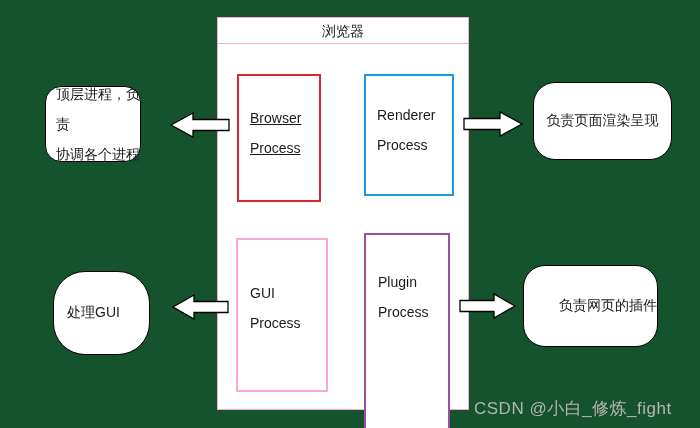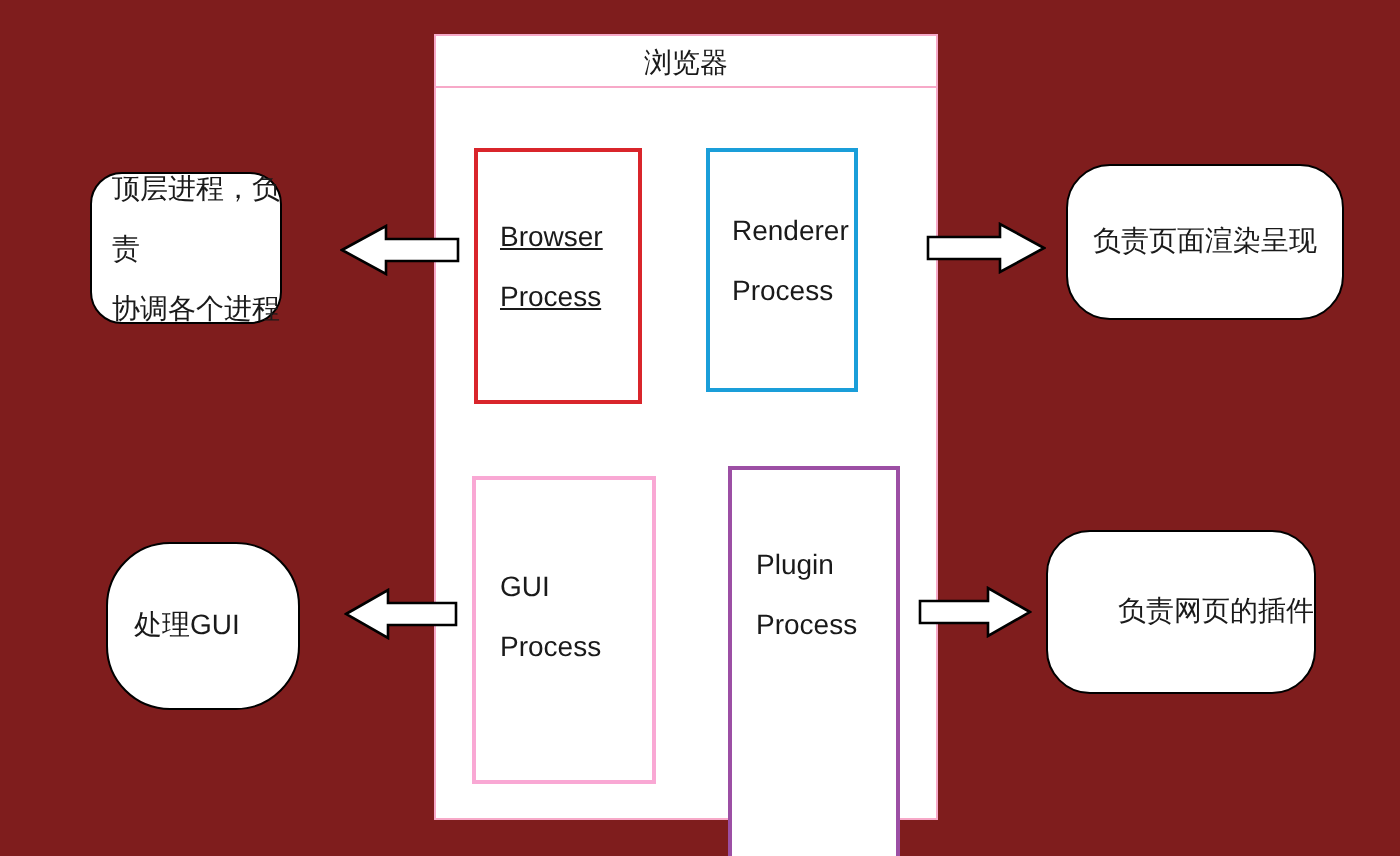--- a/index.html
+++ b/index.html
@@ -5,21 +5,21 @@
   * { margin: 0; padding: 0; box-sizing: border-box; }
   html, body { background: #ffffff; }
   body {
     font-family: "Liberation Sans", "DejaVu Sans", sans-serif;
     color: #1a1a1a;
   }
   .stage {
     position: relative;
     width: 700px;
     height: 428px;
-    background: #7f1d1d;
+    background: #14532d;
     overflow: hidden;
   }
 
   
   .container {
     position: absolute;
     left: 217px; top: 17px;
     width: 252px; height: 393px;
     border: 1px solid #F7A9C8;
     background: #ffffff;
@@ -40,21 +40,21 @@
     line-height: 30px;
   }
   .pbox .lbl { display: block; }
   .pbox-browser {
     left: 237px; top: 74px; width: 84px; height: 128px;
     border: 2px solid #D9252B;
     padding: 27px 0 0 11px;
     text-decoration: underline;
   }
   .pbox-renderer {
-    left: 353px; top: 74px; width: 76px; height: 122px;
+    left: 364px; top: 74px; width: 90px; height: 122px;
     border: 2px solid #1A9ED9;
     padding: 24px 0 0 11px;
   }
   .pbox-gui {
     left: 236px; top: 238px; width: 92px; height: 154px;
     border: 2px solid #f9a8d4;
     padding: 38px 0 0 12px;
   }
   .pbox-plugin {
     left: 364px; top: 233px; width: 86px; height: 203px;
@@ -167,14 +167,15 @@
   </svg>
 
   <svg class="arrow arrow-right-1" width="60" height="26" viewBox="0 0 60 26">
     <polygon points="59,13 37,1 37,7.5 1,7.5 1,18.5 37,18.5 37,25"></polygon>
   </svg>
 
   <svg class="arrow arrow-right-2" width="57" height="26" viewBox="0 0 57 26">
     <polygon points="56,13 35,1 35,7.5 1,7.5 1,18.5 35,18.5 35,25"></polygon>
   </svg>
 
+  <div class="watermark">CSDN @小白_修炼_fight</div>
 
 </div>
 
 </body></html>

